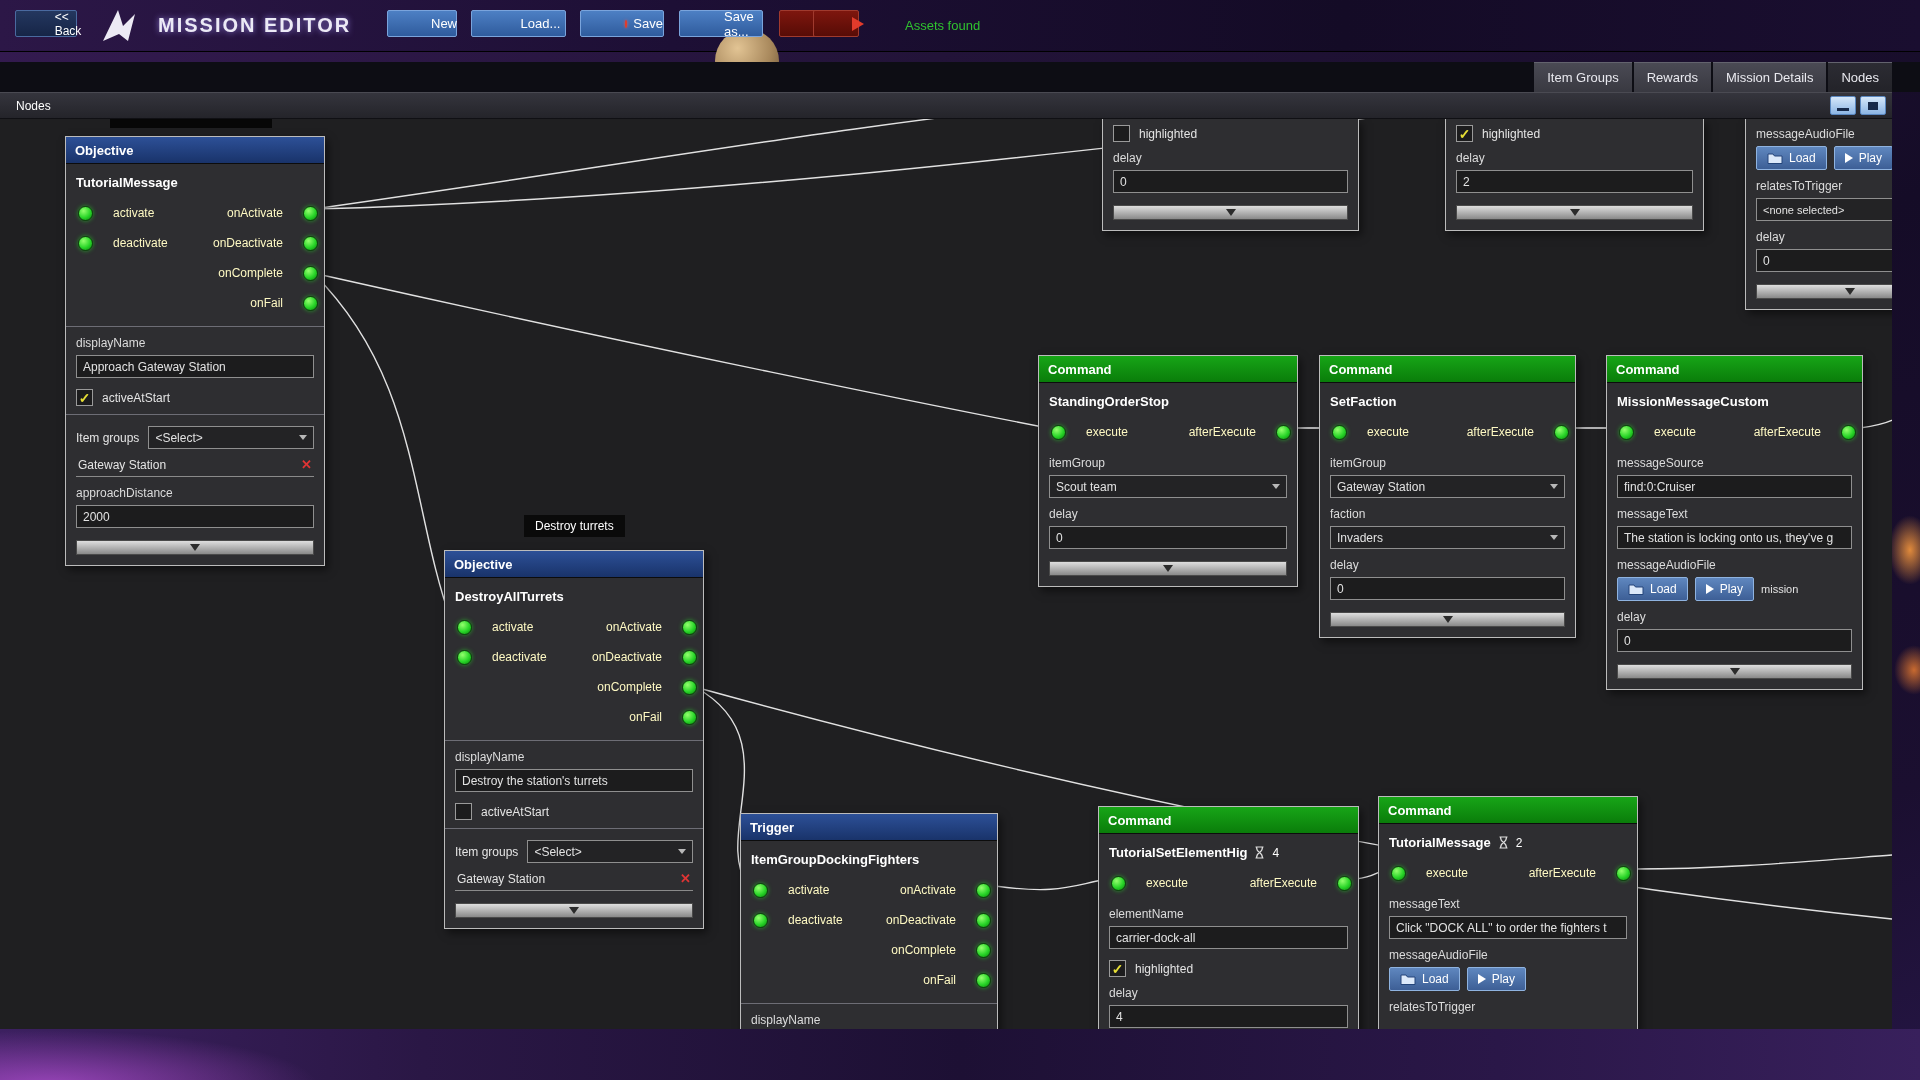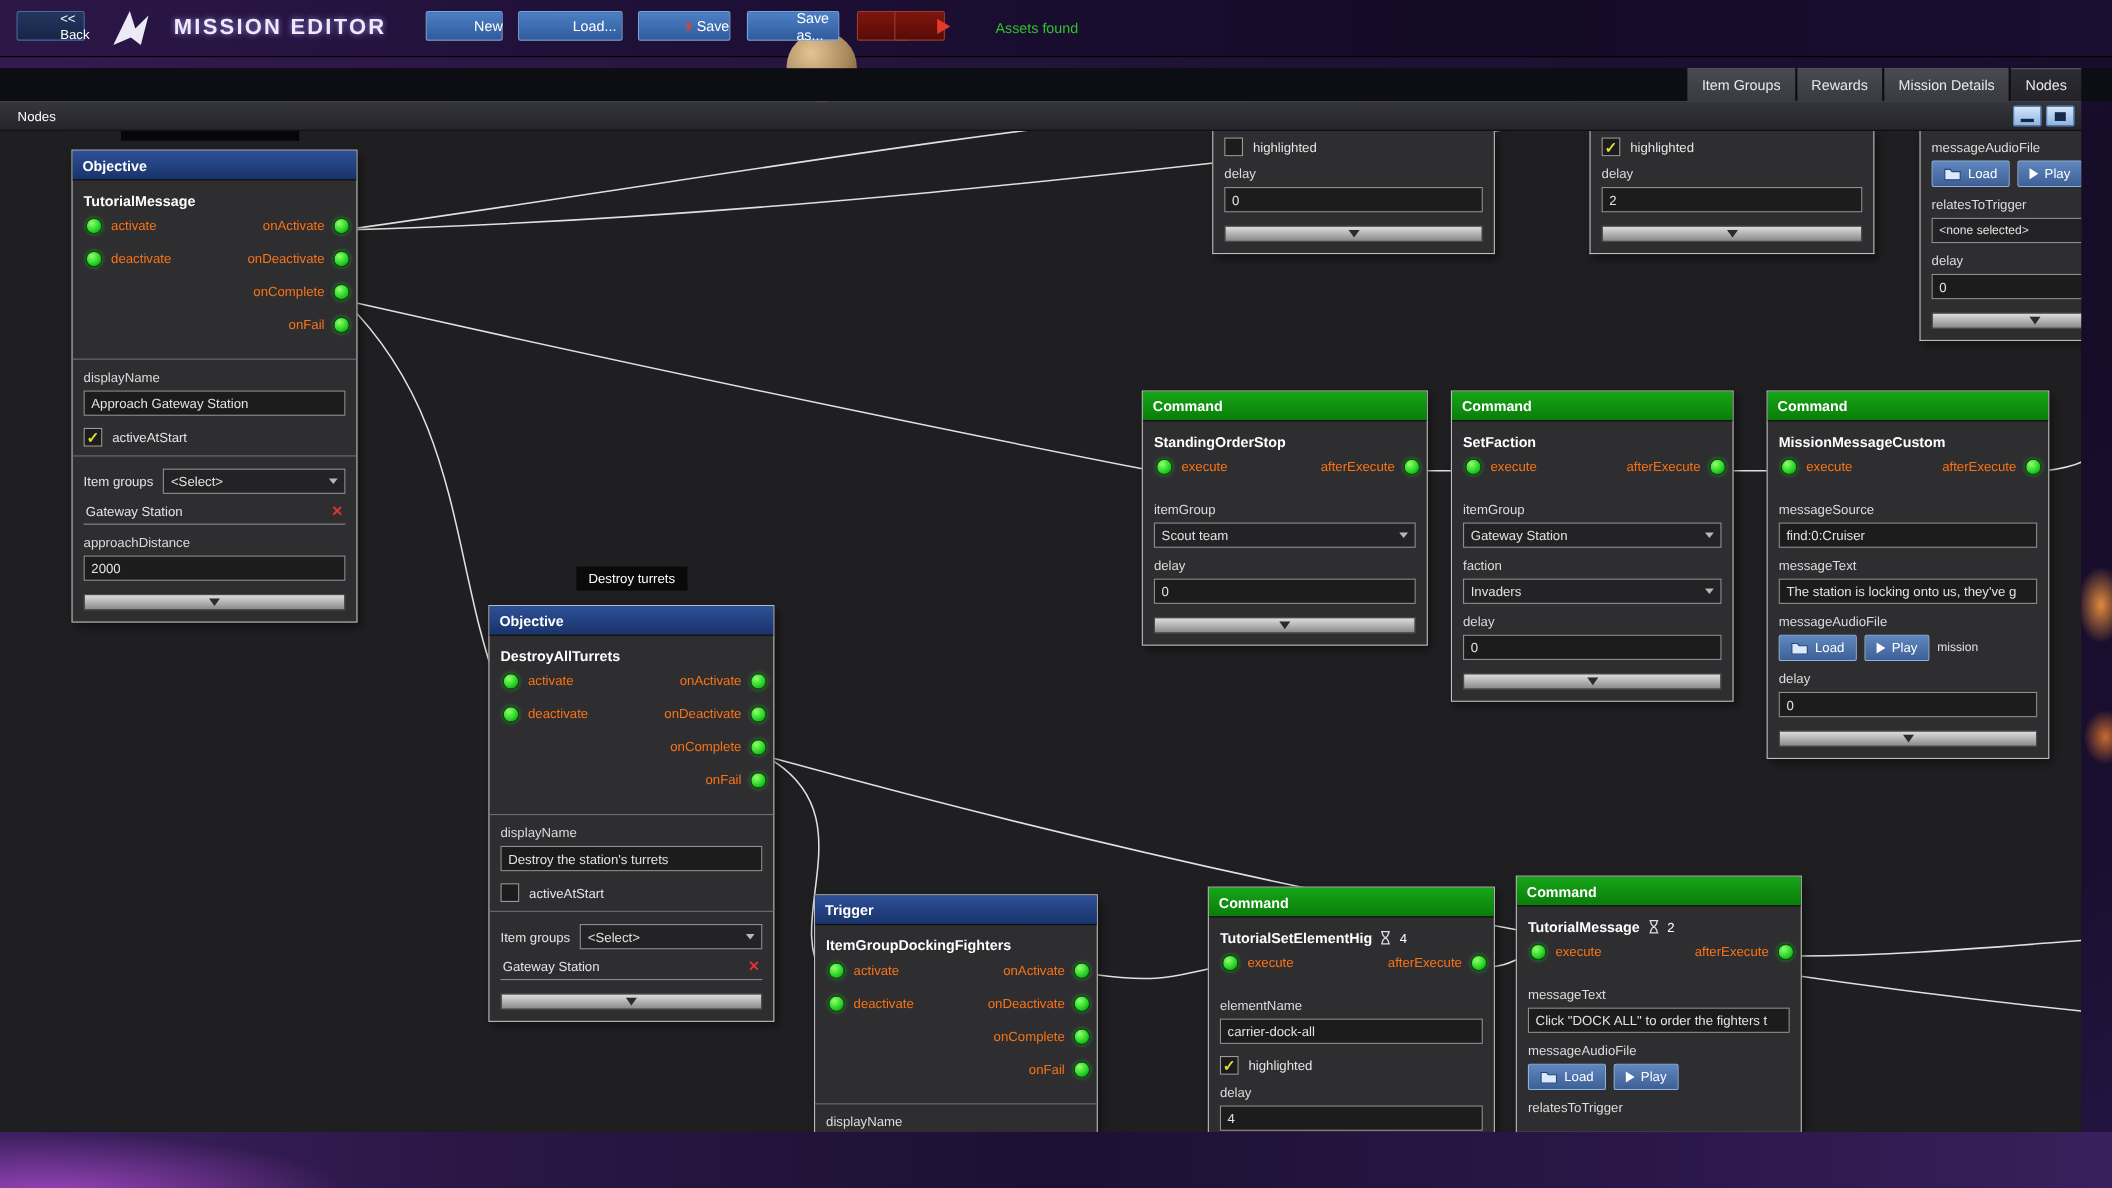--- a/index.html
+++ b/index.html
@@ -45,21 +45,21 @@
   .tooltip{position:absolute;background:#0a0a0a;color:#fff;font-size:12px;padding:4px 11px;z-index:2;white-space:nowrap;}
   
   .node{position:absolute;background:#2e2e31;border:1px solid #bcbcbc;color:#e4e4e4;z-index:2;
     box-shadow:3px 4px 8px rgba(0,0,0,.5);box-sizing:border-box;}
   .n-header{height:26px;display:flex;align-items:center;padding:0 9px;font-weight:bold;font-size:13px;color:#fff;
     border-bottom:1px solid #0c0c0c;cursor:default;}
   .hdr-blue{background:linear-gradient(#2d5097,#19336a);}
   .hdr-green{background:linear-gradient(#17a517,#0a7d0a);}
   .n-body{padding:2px 10px 10px;}
   .n-title{font-weight:bold;font-size:13px;margin:9px 0 8px;color:#fff;display:flex;align-items:center;gap:7px;}
-  .prow{display:flex;align-items:flex-start;height:30px;font-size:12px;color:#f97316;}
+  .prow{display:flex;align-items:center;height:30px;font-size:12px;color:#fef9c3;gap:12px;}
   .p-spacer{flex:1;}
   .port{width:13px;height:13px;border-radius:50%;flex:0 0 auto;
     background:radial-gradient(circle at 35% 30%,#93ff6d,#28d528 55%,#0e8a0e 95%);
     border:1px solid #0a4a0a;box-shadow:0 0 4px rgba(40,220,40,.6);}
   .p-left{margin-right:8px;margin-left:2px;}
   .p-right{margin-left:8px;margin-right:-4px;}
   .hr{border-top:1px solid #6d6d75;margin:8px -10px 0;}
   .lbl{font-size:12px;color:#dcdcdc;margin:9px 0 5px;}
   .inp{height:21px;background:#1c1c1d;border:1px solid #8f8f8f;display:flex;align-items:center;
     padding:0 6px;font-size:12px;color:#e2e2e2;white-space:nowrap;overflow:hidden;}

